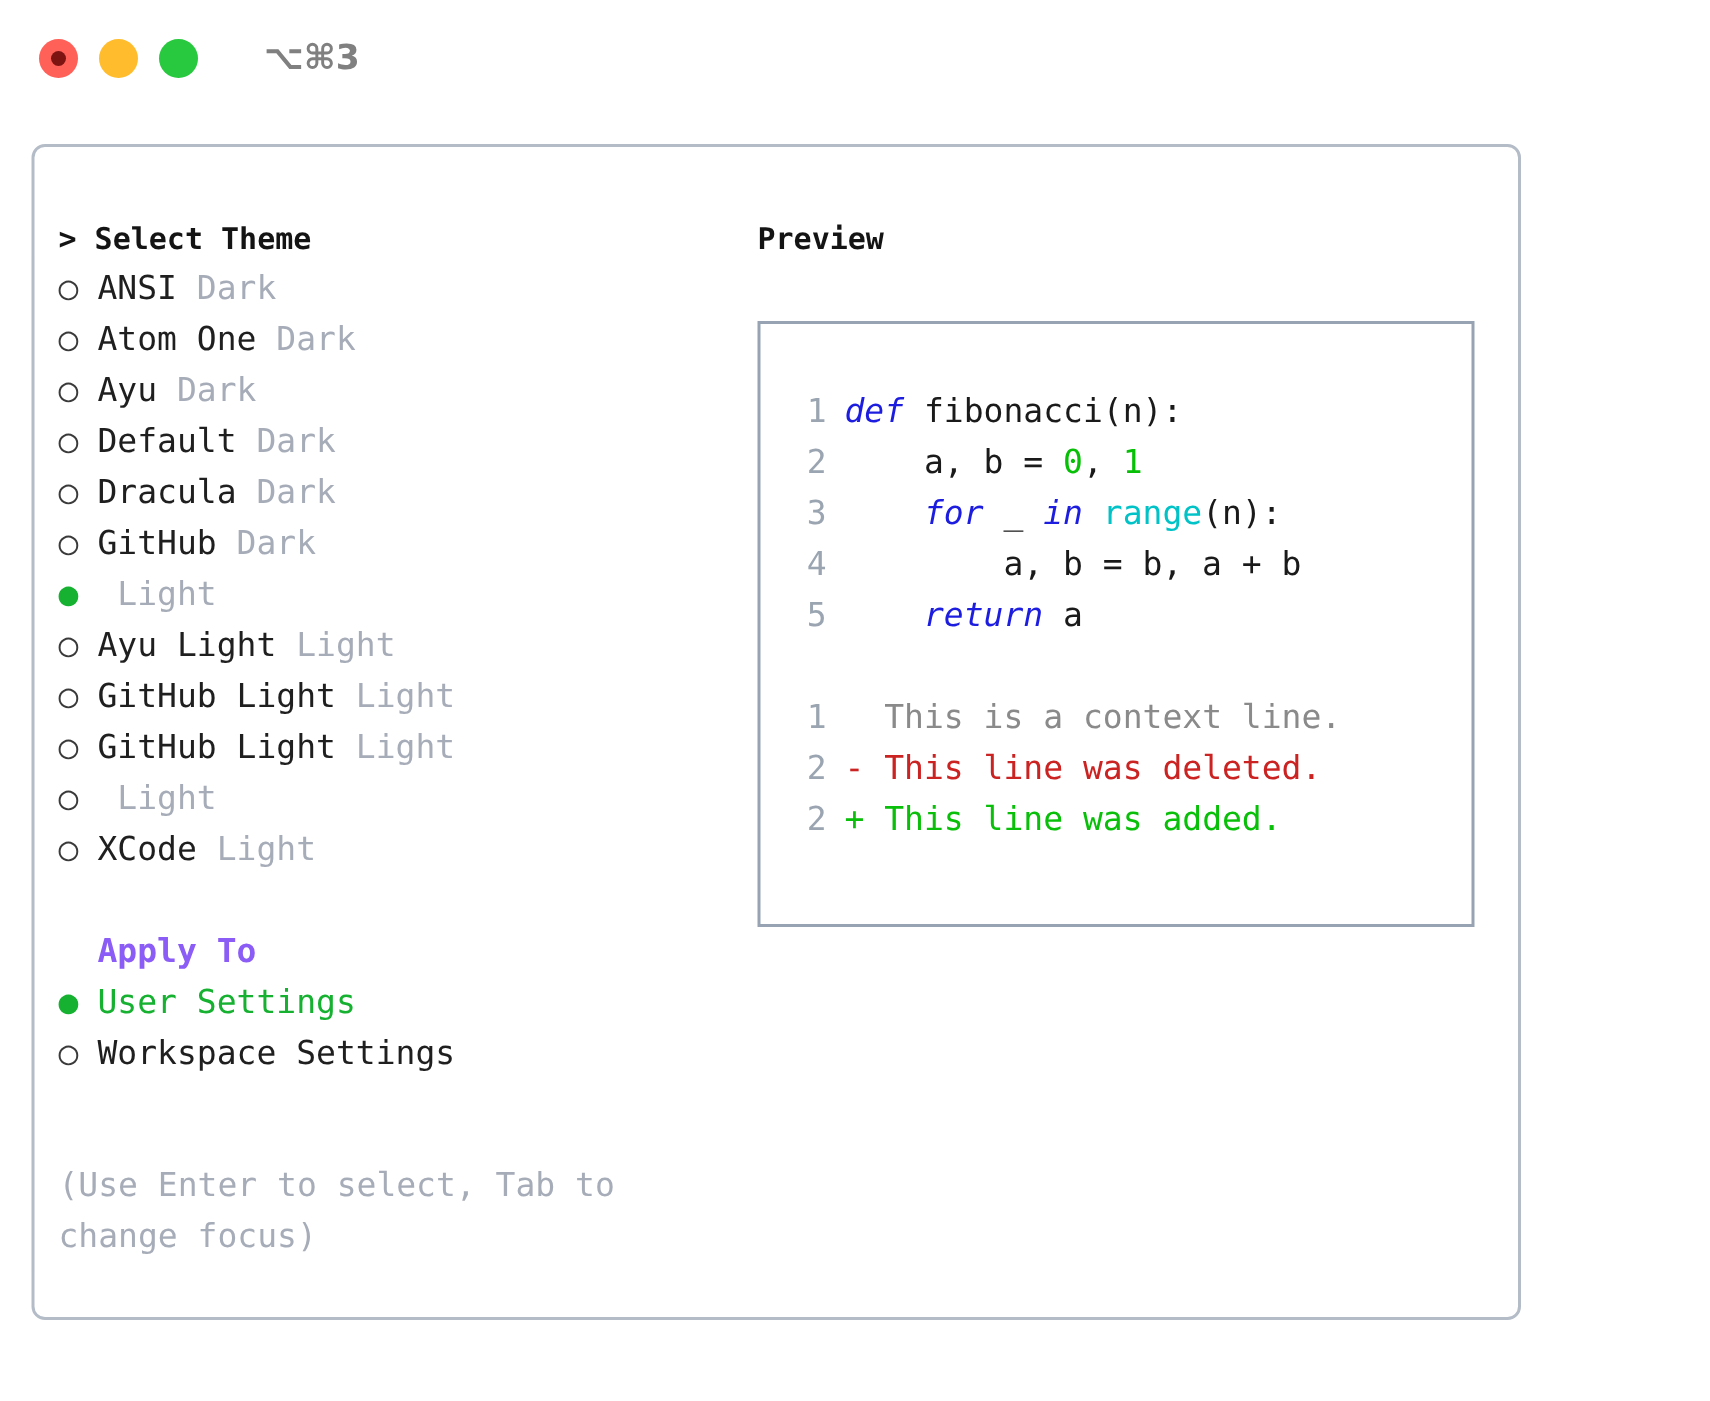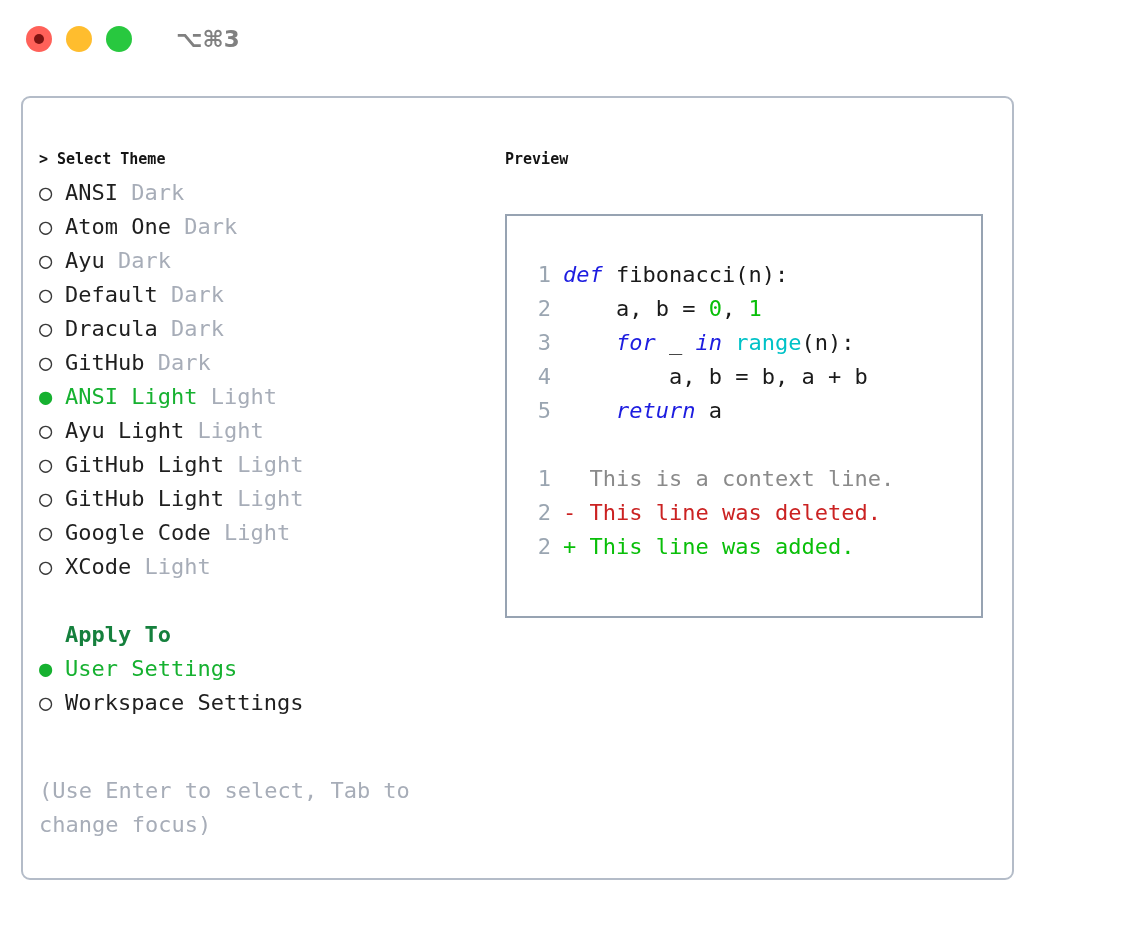--- a/index.html
+++ b/index.html
@@ -86,21 +86,21 @@
     width: 450px;
   }
   #right-col {
     position: absolute;
     left: 482px;
     top: 44px;
     width: 500px;
   }
 
   .section-title {
-    font-size: 15px;
+    font-size: 20px;
     font-weight: 700;
     color: #141414;
     white-space: pre;
     line-height: 34px;
     height: 34px;
   }
 
   
   .opt-row {
     display: flex;
@@ -122,21 +122,21 @@
 
   .opt-label { color: #1f1f1f; }
   .opt-label.selected { color: #16b130; }
   .opt-suffix { color: #a7adb8; }
 
   .spacer-row { height: 34px; }
 
   .group-head {
     font-size: 22px;
     font-weight: 700;
-    color: #15803d;
+    color: #8b5cf6;
     height: 34px;
     line-height: 34px;
     padding-left: 26px;
     white-space: pre;
   }
 
   #hint {
     margin-top: 54px;
     font-size: 22px;
     line-height: 34px;
@@ -192,25 +192,25 @@
 
     <div id="left-col">
       <div class="section-title">&gt; Select Theme</div>
       <div id="theme-list">
           <div class="opt-row"><span class="marker off">○</span><span class="opt-label">ANSI</span><span class="opt-suffix"> Dark</span></div>
           <div class="opt-row"><span class="marker off">○</span><span class="opt-label">Atom One</span><span class="opt-suffix"> Dark</span></div>
           <div class="opt-row"><span class="marker off">○</span><span class="opt-label">Ayu</span><span class="opt-suffix"> Dark</span></div>
           <div class="opt-row"><span class="marker off">○</span><span class="opt-label">Default</span><span class="opt-suffix"> Dark</span></div>
           <div class="opt-row"><span class="marker off">○</span><span class="opt-label">Dracula</span><span class="opt-suffix"> Dark</span></div>
           <div class="opt-row"><span class="marker off">○</span><span class="opt-label">GitHub</span><span class="opt-suffix"> Dark</span></div>
-          <div class="opt-row"><span class="marker on">●</span><span class="opt-label selected">ANSI Light</span><span class="opt-suffix"> Light</span></div>
+          <div class="opt-row"><span class="marker on">●</span><span class="opt-suffix"> Light</span></div>
           <div class="opt-row"><span class="marker off">○</span><span class="opt-label">Ayu Light</span><span class="opt-suffix"> Light</span></div>
           <div class="opt-row"><span class="marker off">○</span><span class="opt-label">GitHub Light</span><span class="opt-suffix"> Light</span></div>
           <div class="opt-row"><span class="marker off">○</span><span class="opt-label">GitHub Light</span><span class="opt-suffix"> Light</span></div>
-          <div class="opt-row"><span class="marker off">○</span><span class="opt-label">Google Code</span><span class="opt-suffix"> Light</span></div>
+          <div class="opt-row"><span class="marker off">○</span><span class="opt-suffix"> Light</span></div>
           <div class="opt-row"><span class="marker off">○</span><span class="opt-label">XCode</span><span class="opt-suffix"> Light</span></div>
         </div>
 
       <div class="spacer-row"></div>
 
       <div class="group-head">Apply To</div>
       <div id="apply-list">
           <div class="opt-row"><span class="marker on">●</span><span class="opt-label selected">User Settings</span></div>
           <div class="opt-row"><span class="marker off">○</span><span class="opt-label">Workspace Settings</span></div>
         </div>

